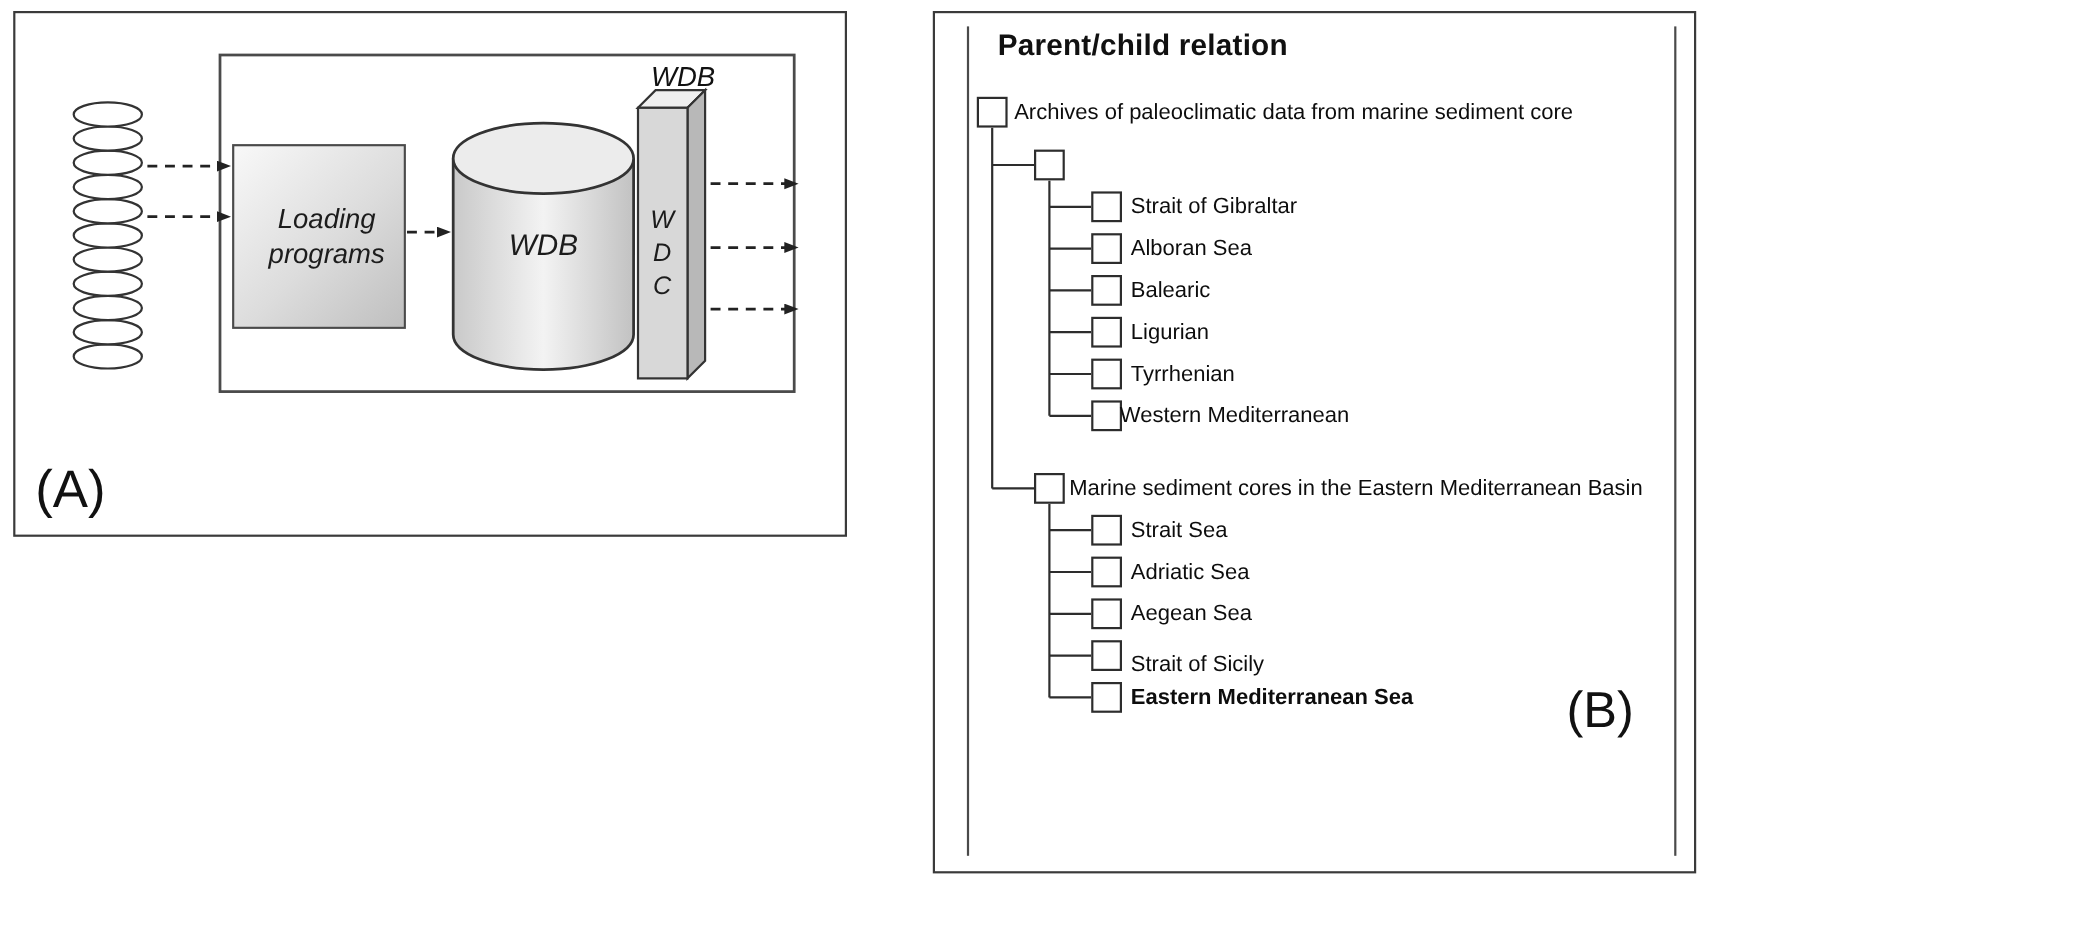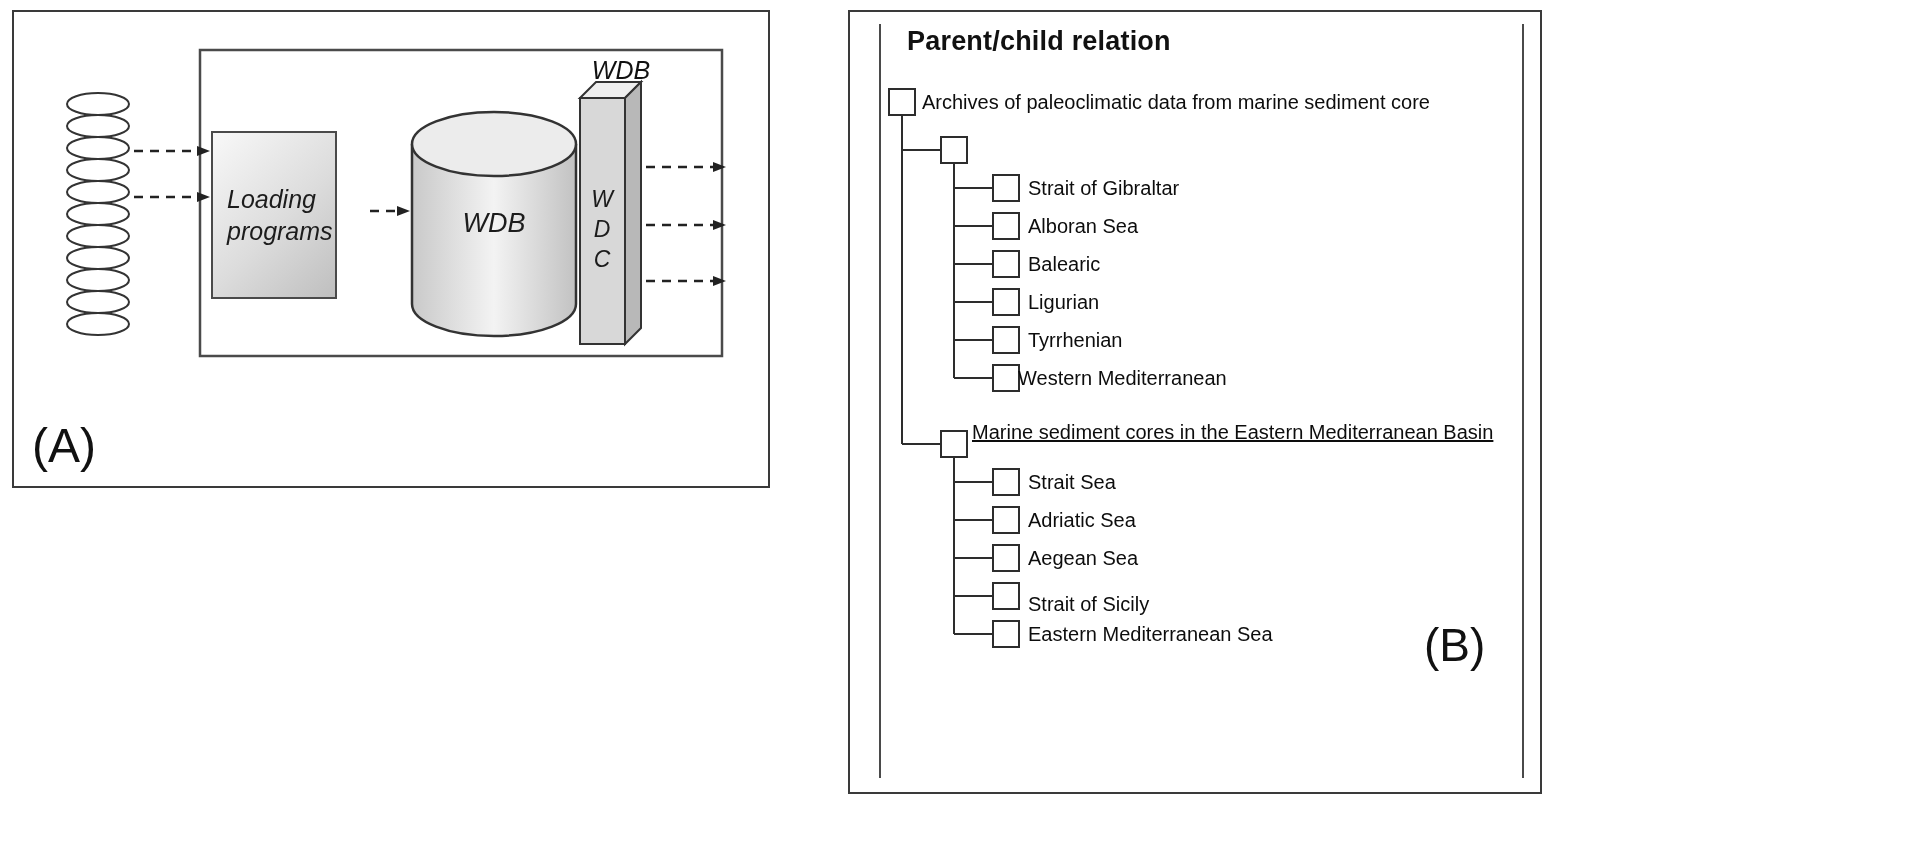--- a/index.html
+++ b/index.html
@@ -6,25 +6,25 @@
   .stage{
     position:relative;width:1906px;height:841px;background:#ffffff;
     font-family:"Liberation Sans", sans-serif;color:#111;overflow:hidden;
   }
   .panel{position:absolute;border:2.5px solid #3a3a3a;background:#fff;box-sizing:border-box;}
   .panel-a{left:12px;top:10px;width:758px;height:478px;}
   .panel-b{left:848px;top:10px;width:694px;height:784px;}
   .panel-a svg{position:absolute;left:0;top:0;}
   
   .loading-box{
-    position:absolute;left:197px;top:119px;width:126px;height:168px;
+    position:absolute;left:197px;top:119px;width:158px;height:168px;
     box-sizing:border-box;border:2.5px solid #4a4a4a;
     background:linear-gradient(135deg,#f8f8f8 0%,#dcdcdc 55%,#bfbfbf 100%);
     display:flex;align-items:center;padding-left:14px;
-    font-style:italic;font-size:25px;line-height:32px;color:#1c1c1c;
+    font-style:italic;font-size:25px;line-height:32px;color:#1c1c1c;text-align:center;
   }
   .cyl-label{
     position:absolute;left:420px;top:196px;width:120px;text-align:center;
     font-style:italic;font-size:27px;color:#1c1c1c;
   }
   .slab-title{
     position:absolute;left:557px;top:44px;width:100px;text-align:center;
     font-style:italic;font-size:25px;color:#111;
   }
   .slab-letters{
@@ -151,33 +151,33 @@
     <div class="cb" style="left:142px;top:276px;"></div>
     <div class="node-label" style="left:178px;top:278px;">Ligurian</div>
 
     <div class="cb" style="left:142px;top:314px;"></div>
     <div class="node-label" style="left:178px;top:316px;">Tyrrhenian</div>
 
     <div class="cb" style="left:142px;top:352px;"></div>
     <div class="node-label" style="left:168px;top:354px;">Western Mediterranean</div>
 
     <div class="cb" style="left:90px;top:418px;"></div>
-    <div class="node-label" style="left:122px;top:408px;text-decoration:underline;">Marine sediment cores in the Eastern Mediterranean Basin</div>
+    <div class="node-label" style="left:122px;top:420px;">Marine sediment cores in the Eastern Mediterranean Basin</div>
 
     <div class="cb" style="left:142px;top:456px;"></div>
     <div class="node-label" style="left:178px;top:458px;">Strait Sea</div>
 
     <div class="cb" style="left:142px;top:494px;"></div>
     <div class="node-label" style="left:178px;top:496px;">Adriatic Sea</div>
 
     <div class="cb" style="left:142px;top:532px;"></div>
     <div class="node-label" style="left:178px;top:534px;">Aegean Sea</div>
 
     <div class="cb" style="left:142px;top:570px;"></div>
     <div class="node-label" style="left:178px;top:580px;text-align:center;">Strait of Sicily</div>
 
     <div class="cb" style="left:142px;top:608px;"></div>
-    <div class="node-label" style="left:178px;top:610px;">Eastern Mediterranean Sea</div>
+    <div class="node-label" style="left:178px;top:610px;font-weight:bold;">Eastern Mediterranean Sea</div>
 
     <div class="caption-b">(B)</div>
   </div>
 
 </div>
 
 </body></html>

